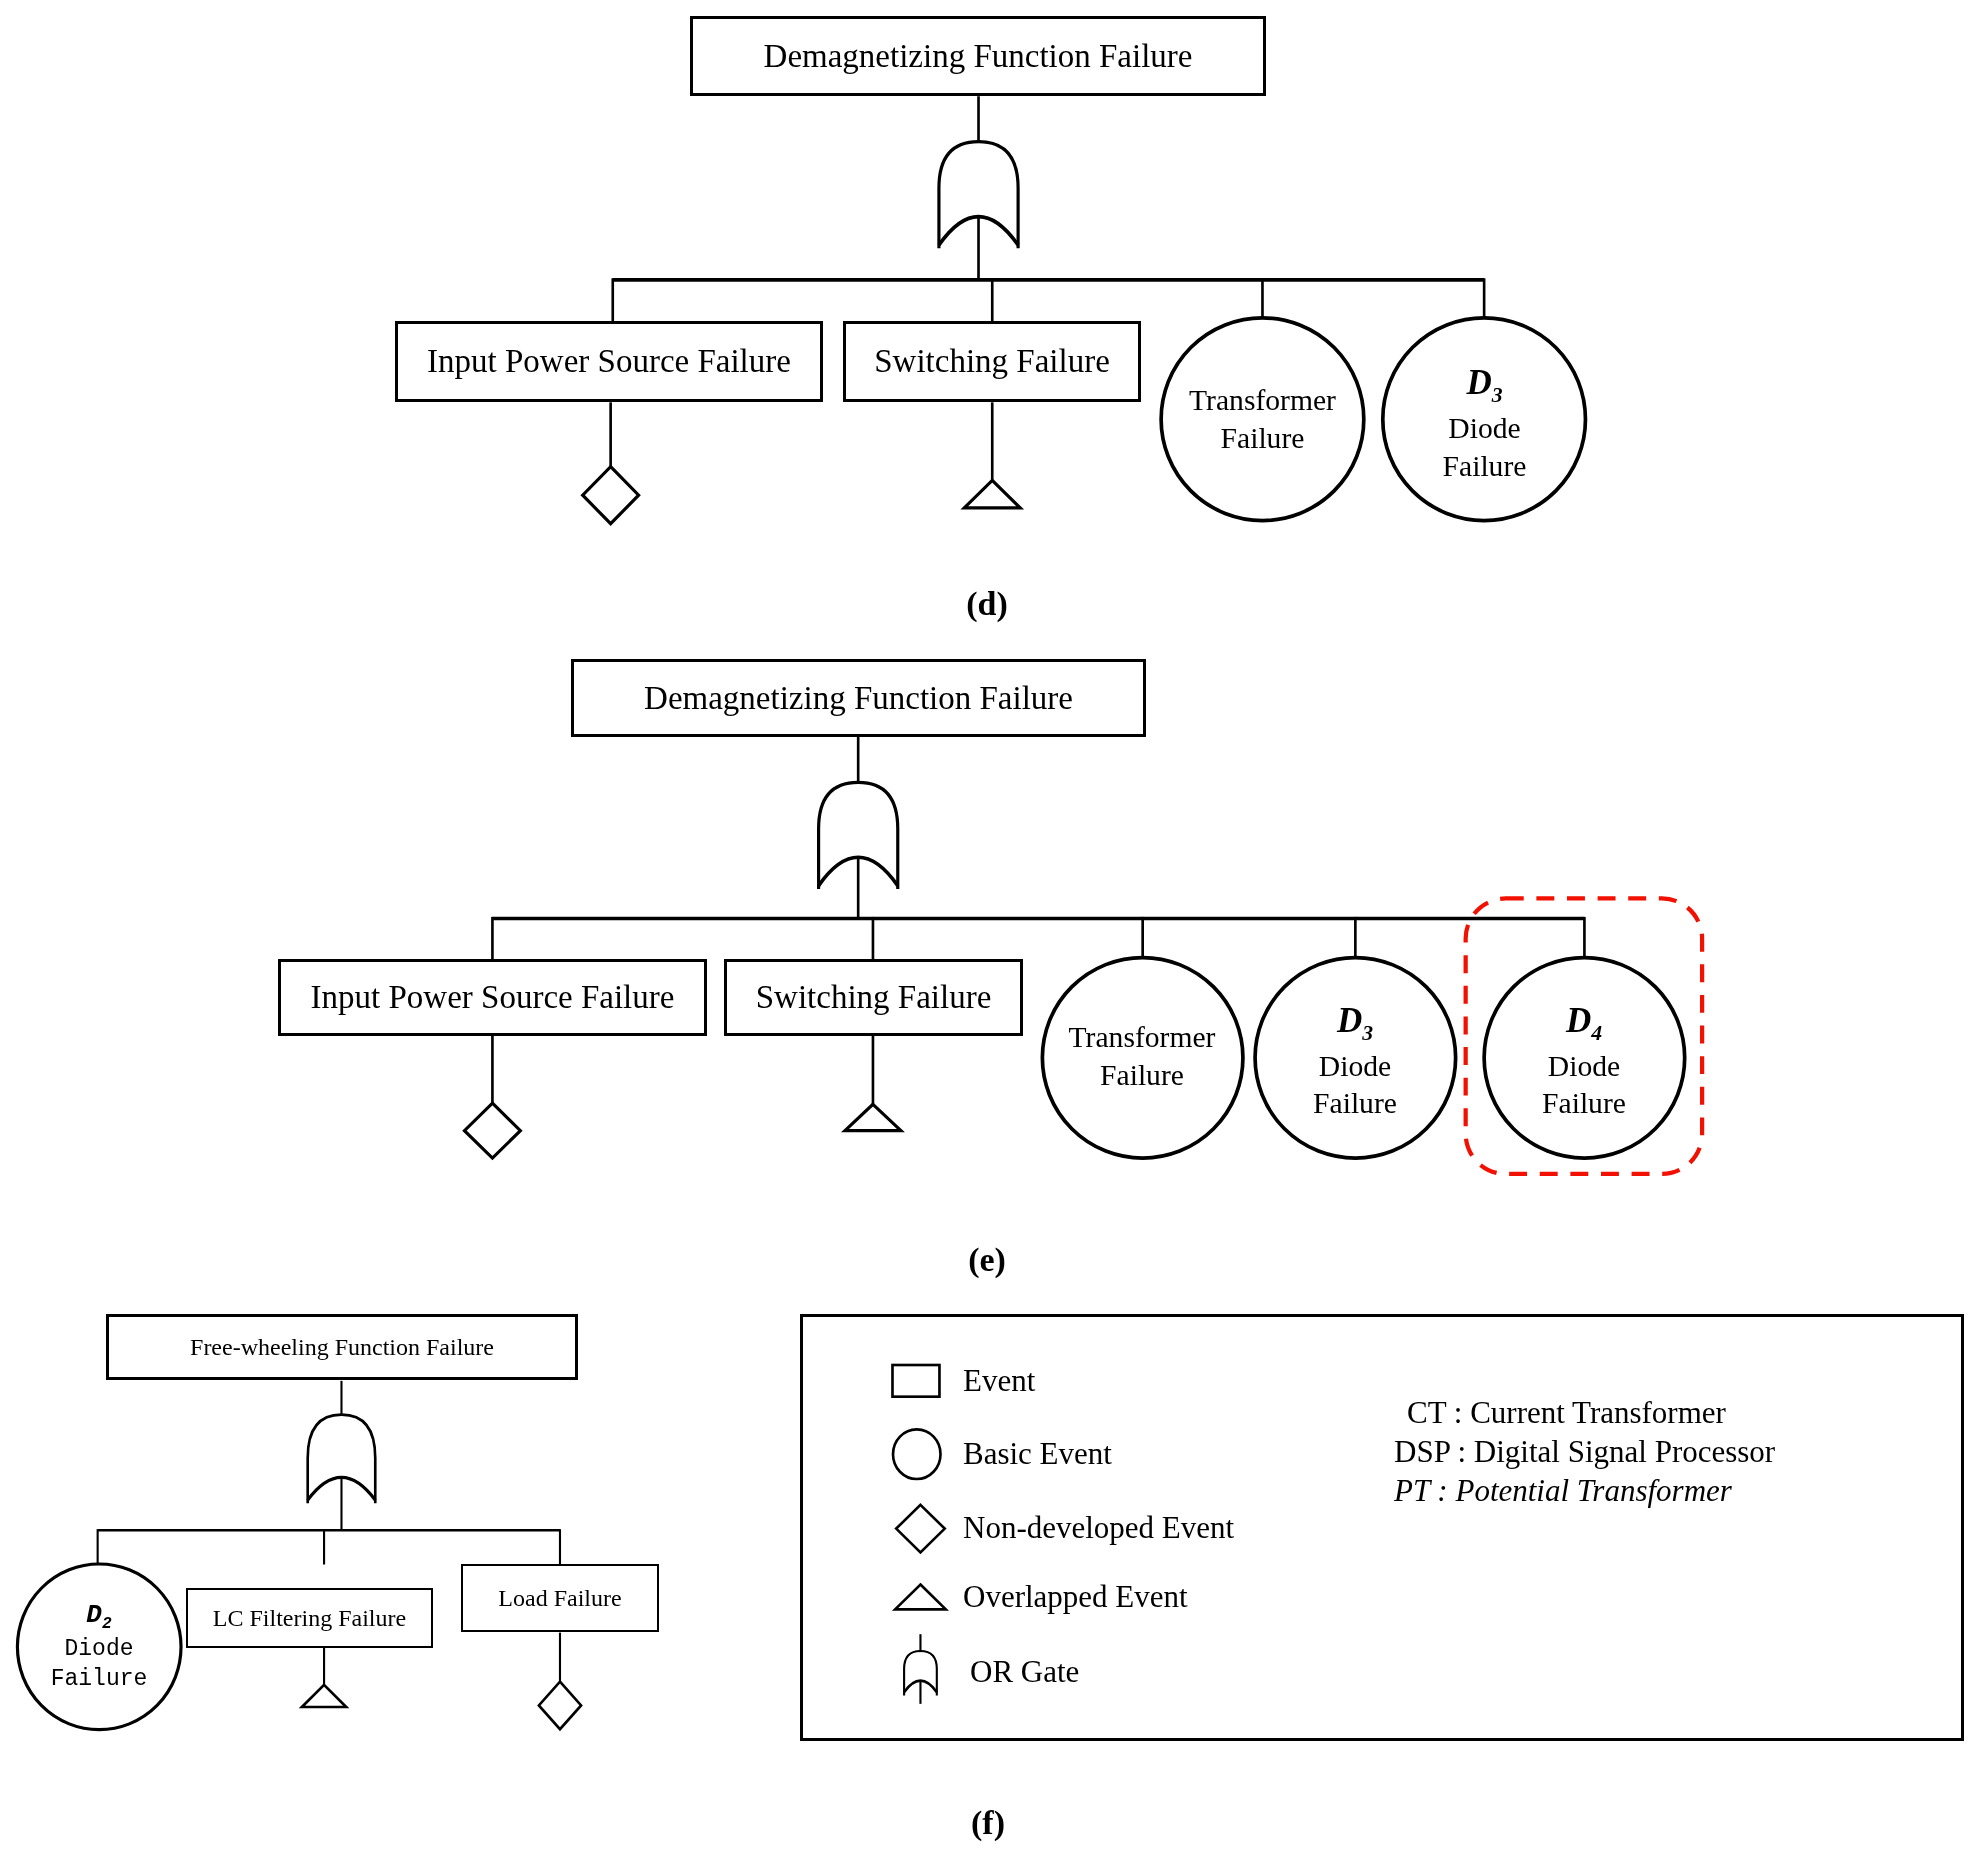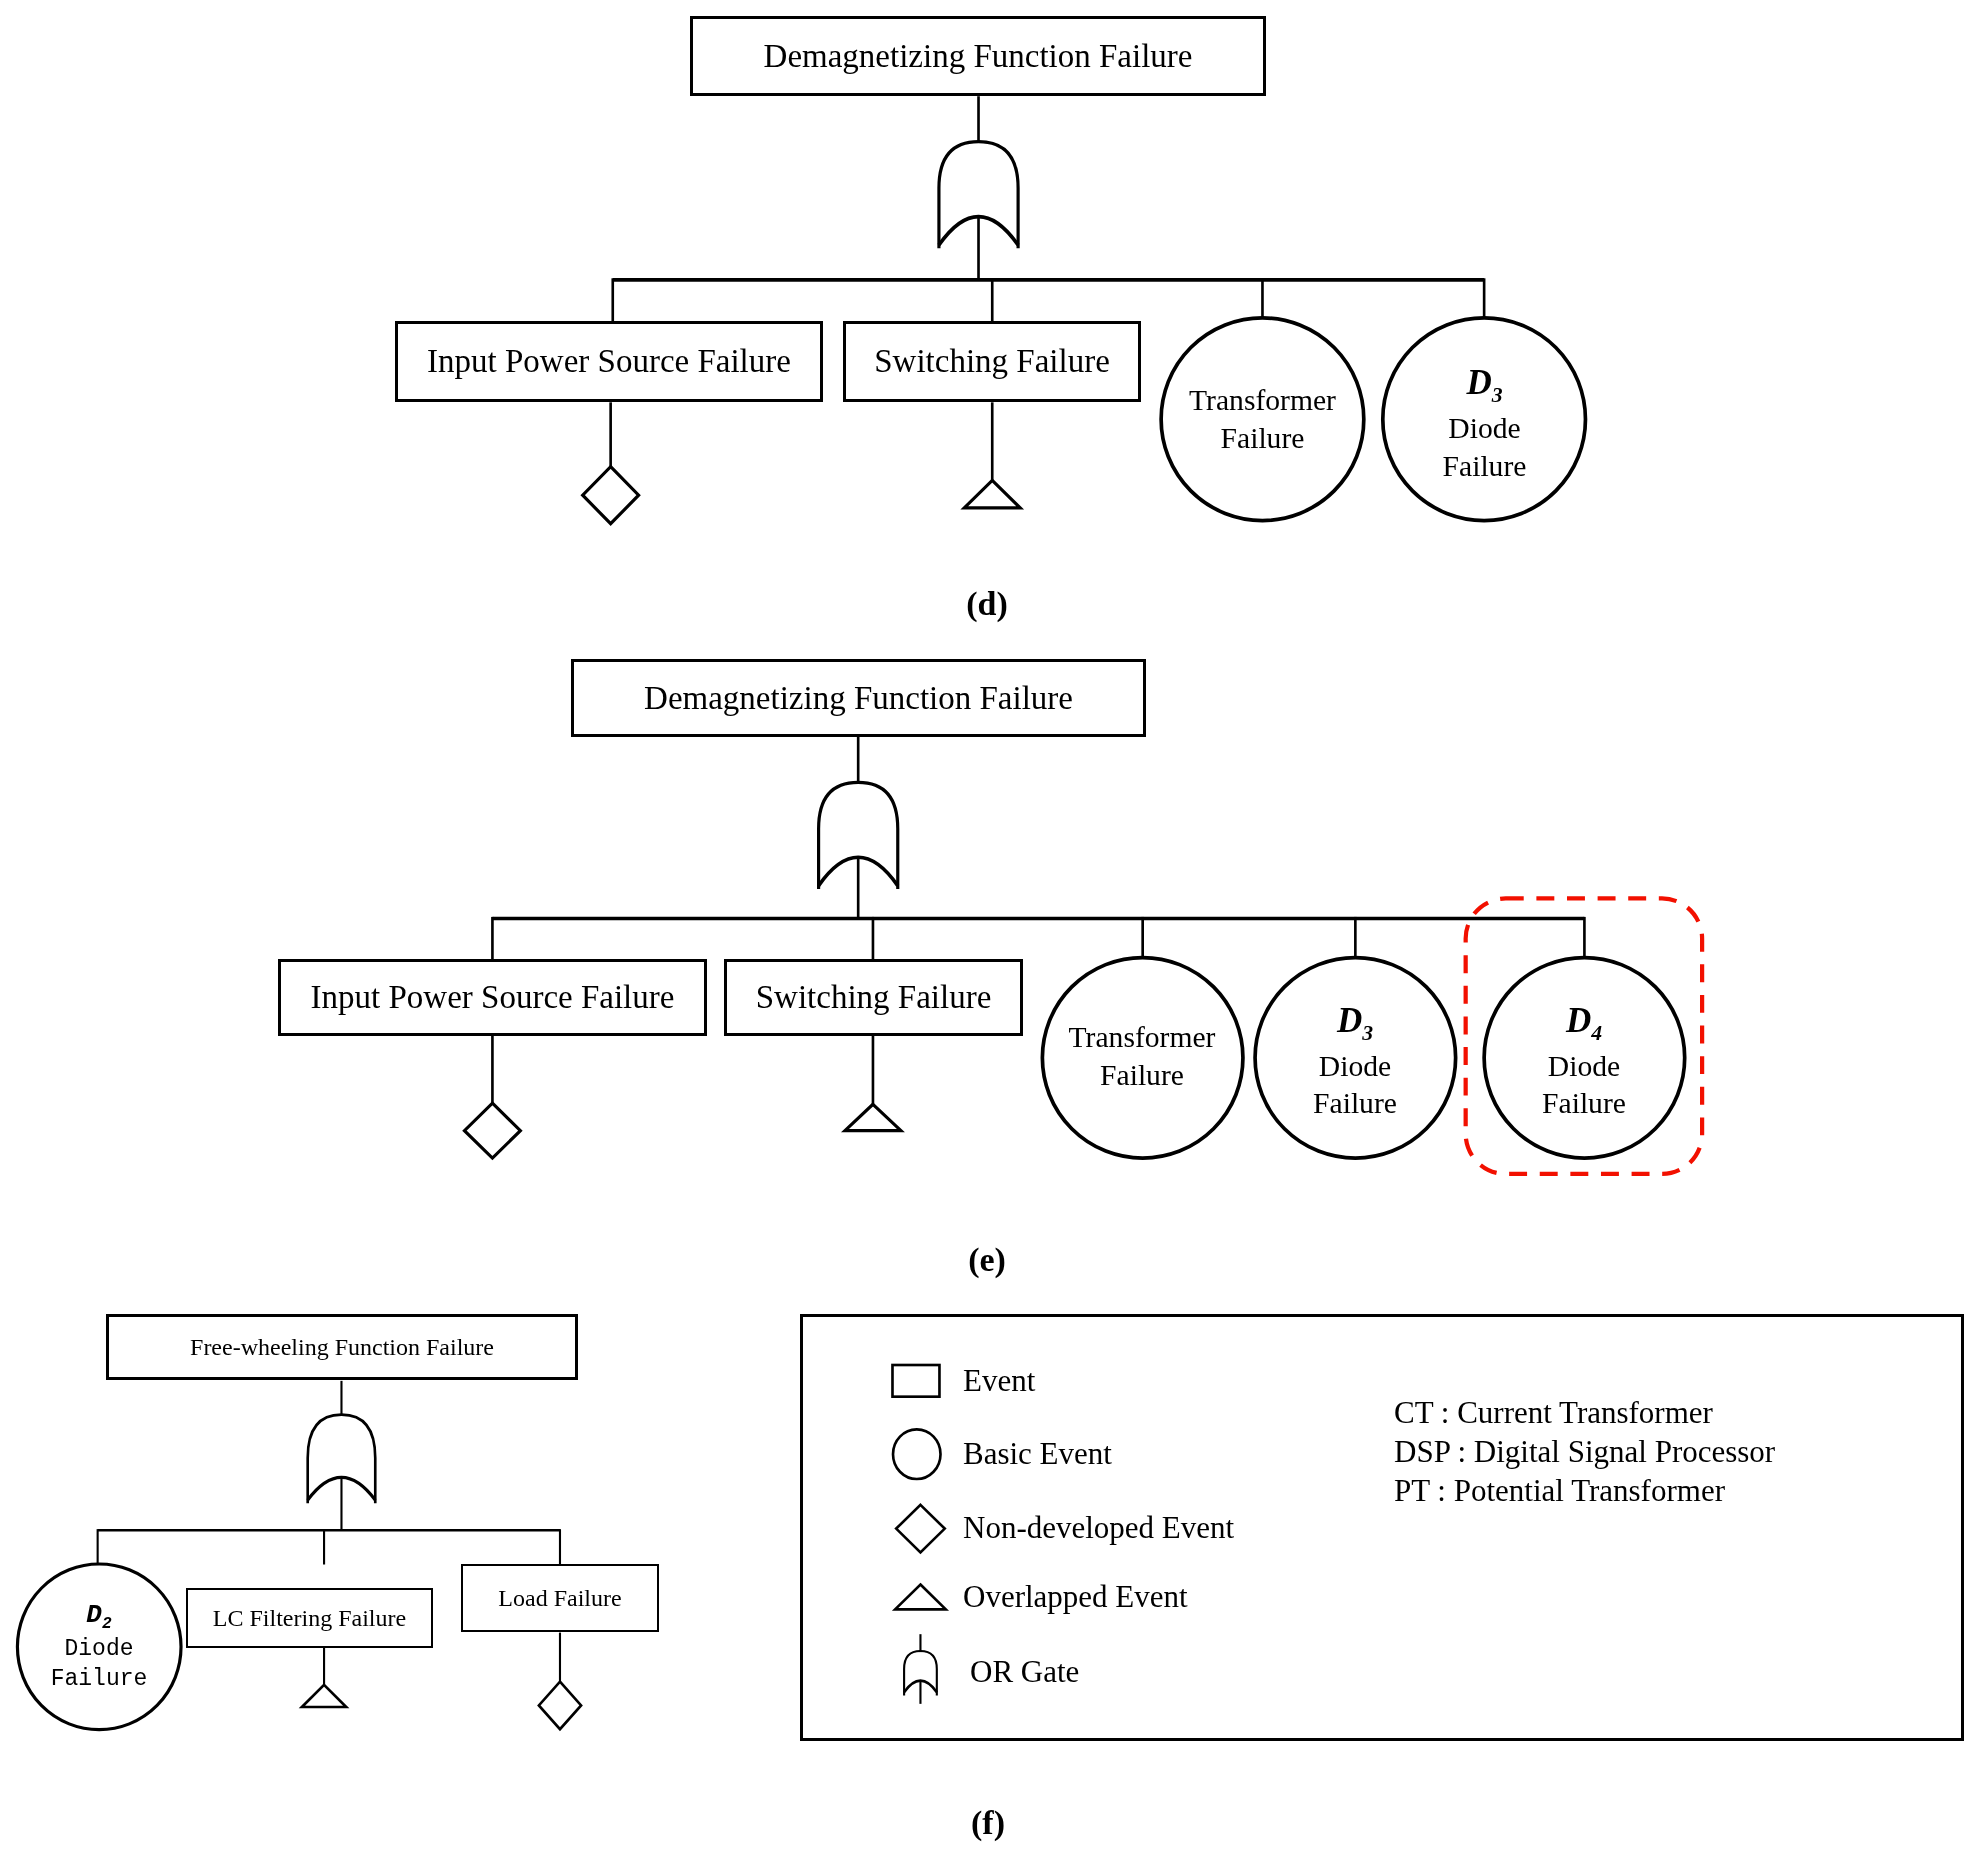--- a/index.html
+++ b/index.html
@@ -199,18 +199,18 @@
   <div class="caption" style="left:988px;top:1804px;">(f)</div>
 
   <div class="legend-border"></div>
 
   <div class="legend-label" style="left:963px;top:1360px;">Event</div>
   <div class="legend-label" style="left:963px;top:1433px;">Basic Event</div>
   <div class="legend-label" style="left:963px;top:1507px;">Non-developed Event</div>
   <div class="legend-label" style="left:963px;top:1576px;">Overlapped Event</div>
   <div class="legend-label" style="left:970px;top:1651px;">OR Gate</div>
 
-  <div class="abbrev" style="top:1393px;">CT : Current Transformer</div>
+  <div class="abbrev" style="top:1393px;margin-left:13px;">CT : Current Transformer</div>
   <div class="abbrev" style="top:1432px;">DSP : Digital Signal Processor</div>
-  <div class="abbrev" style="top:1471px;">PT : Potential Transformer</div>
+  <div class="abbrev" style="top:1471px;font-style:italic;">PT : Potential Transformer</div>
 
 </div>
 
 
 </body></html>

